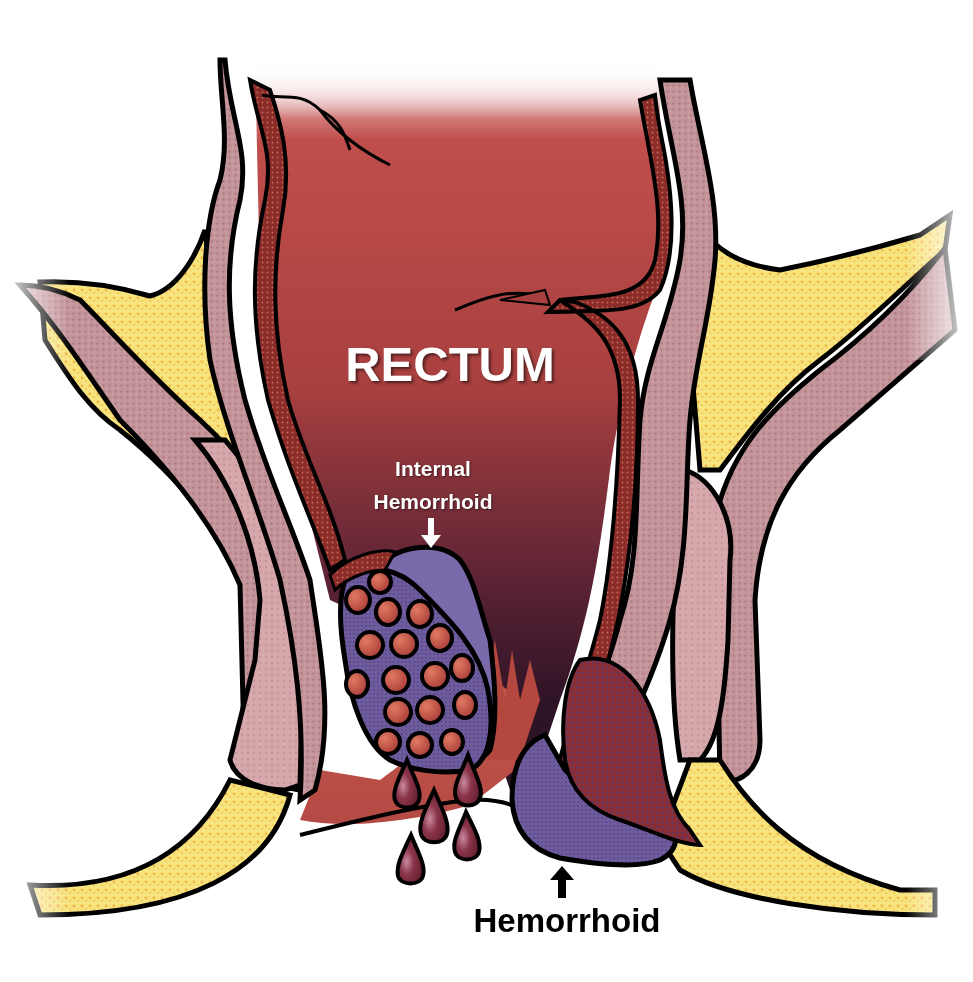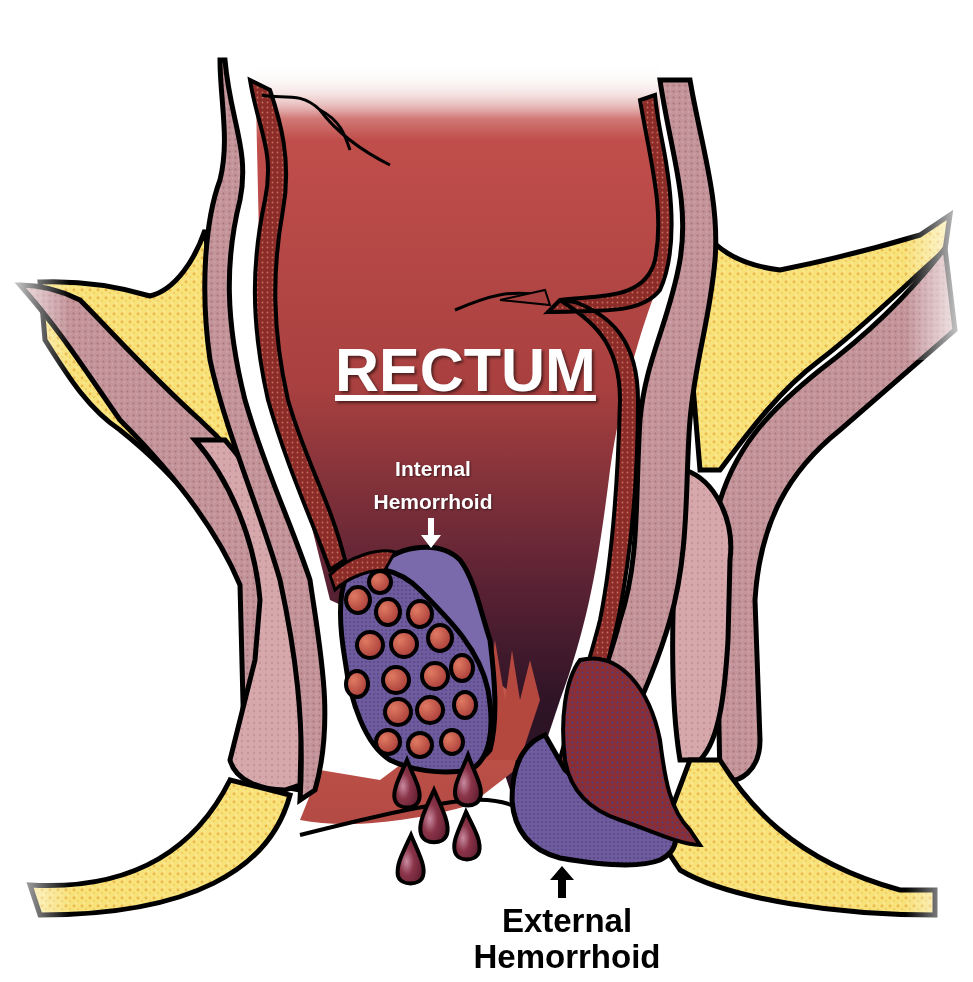--- a/index.html
+++ b/index.html
@@ -1,19 +1,19 @@
 <!DOCTYPE html>
 <html><head>
 <meta charset="utf-8">
 <style>
   html, body { margin: 0; padding: 0; background: #ffffff; }
   body { width: 973px; height: 982px; position: relative; overflow: hidden; font-family: "Liberation Sans", sans-serif; }
   #diagram { position: absolute; left: 0; top: 0; width: 973px; height: 982px; }
   .label { position: absolute; font-family: "Liberation Sans", sans-serif; font-weight: bold; text-align: center; line-height: 1.0; }
-  .label-rectum { left: 335px; top: 340px; width: 230px; font-size: 61px; color: #ffffff; text-shadow: 2px 2px 3px rgba(0,0,0,0.55); letter-spacing: 0px; text-decoration: underline; }
+  .label-rectum { left: 335px; top: 340px; width: 230px; font-size: 49px; color: #ffffff; text-shadow: 2px 2px 3px rgba(0,0,0,0.55); letter-spacing: 0px; }
   .label-internal { left: 318px; top: 452px; width: 230px; font-size: 21px; color: #ffffff; text-shadow: 1px 1px 2px rgba(0,0,0,0.5); line-height: 33px; }
   .label-external { left: 447px; top: 903px; width: 240px; font-size: 33px; color: #000000; line-height: 36px; }
 </style>
 </head>
 <body>
 
 <svg id="diagram" viewBox="0 0 973 982" xmlns="http://www.w3.org/2000/svg">
   <defs>
     <linearGradient id="lumenGrad" x1="0" y1="0" x2="0" y2="1">
       <stop offset="0" stop-color="#ffffff" stop-opacity="0"></stop>
@@ -167,15 +167,14 @@
 </svg>
 
 <div class="label label-rectum">RECTUM</div>
 
 <div class="label label-internal">
   <div>Internal</div>
   <div>Hemorrhoid</div>
 </div>
 
 <div class="label label-external">
-  <div>External</div>
   <div>Hemorrhoid</div>
 </div>
 
 </body></html>

